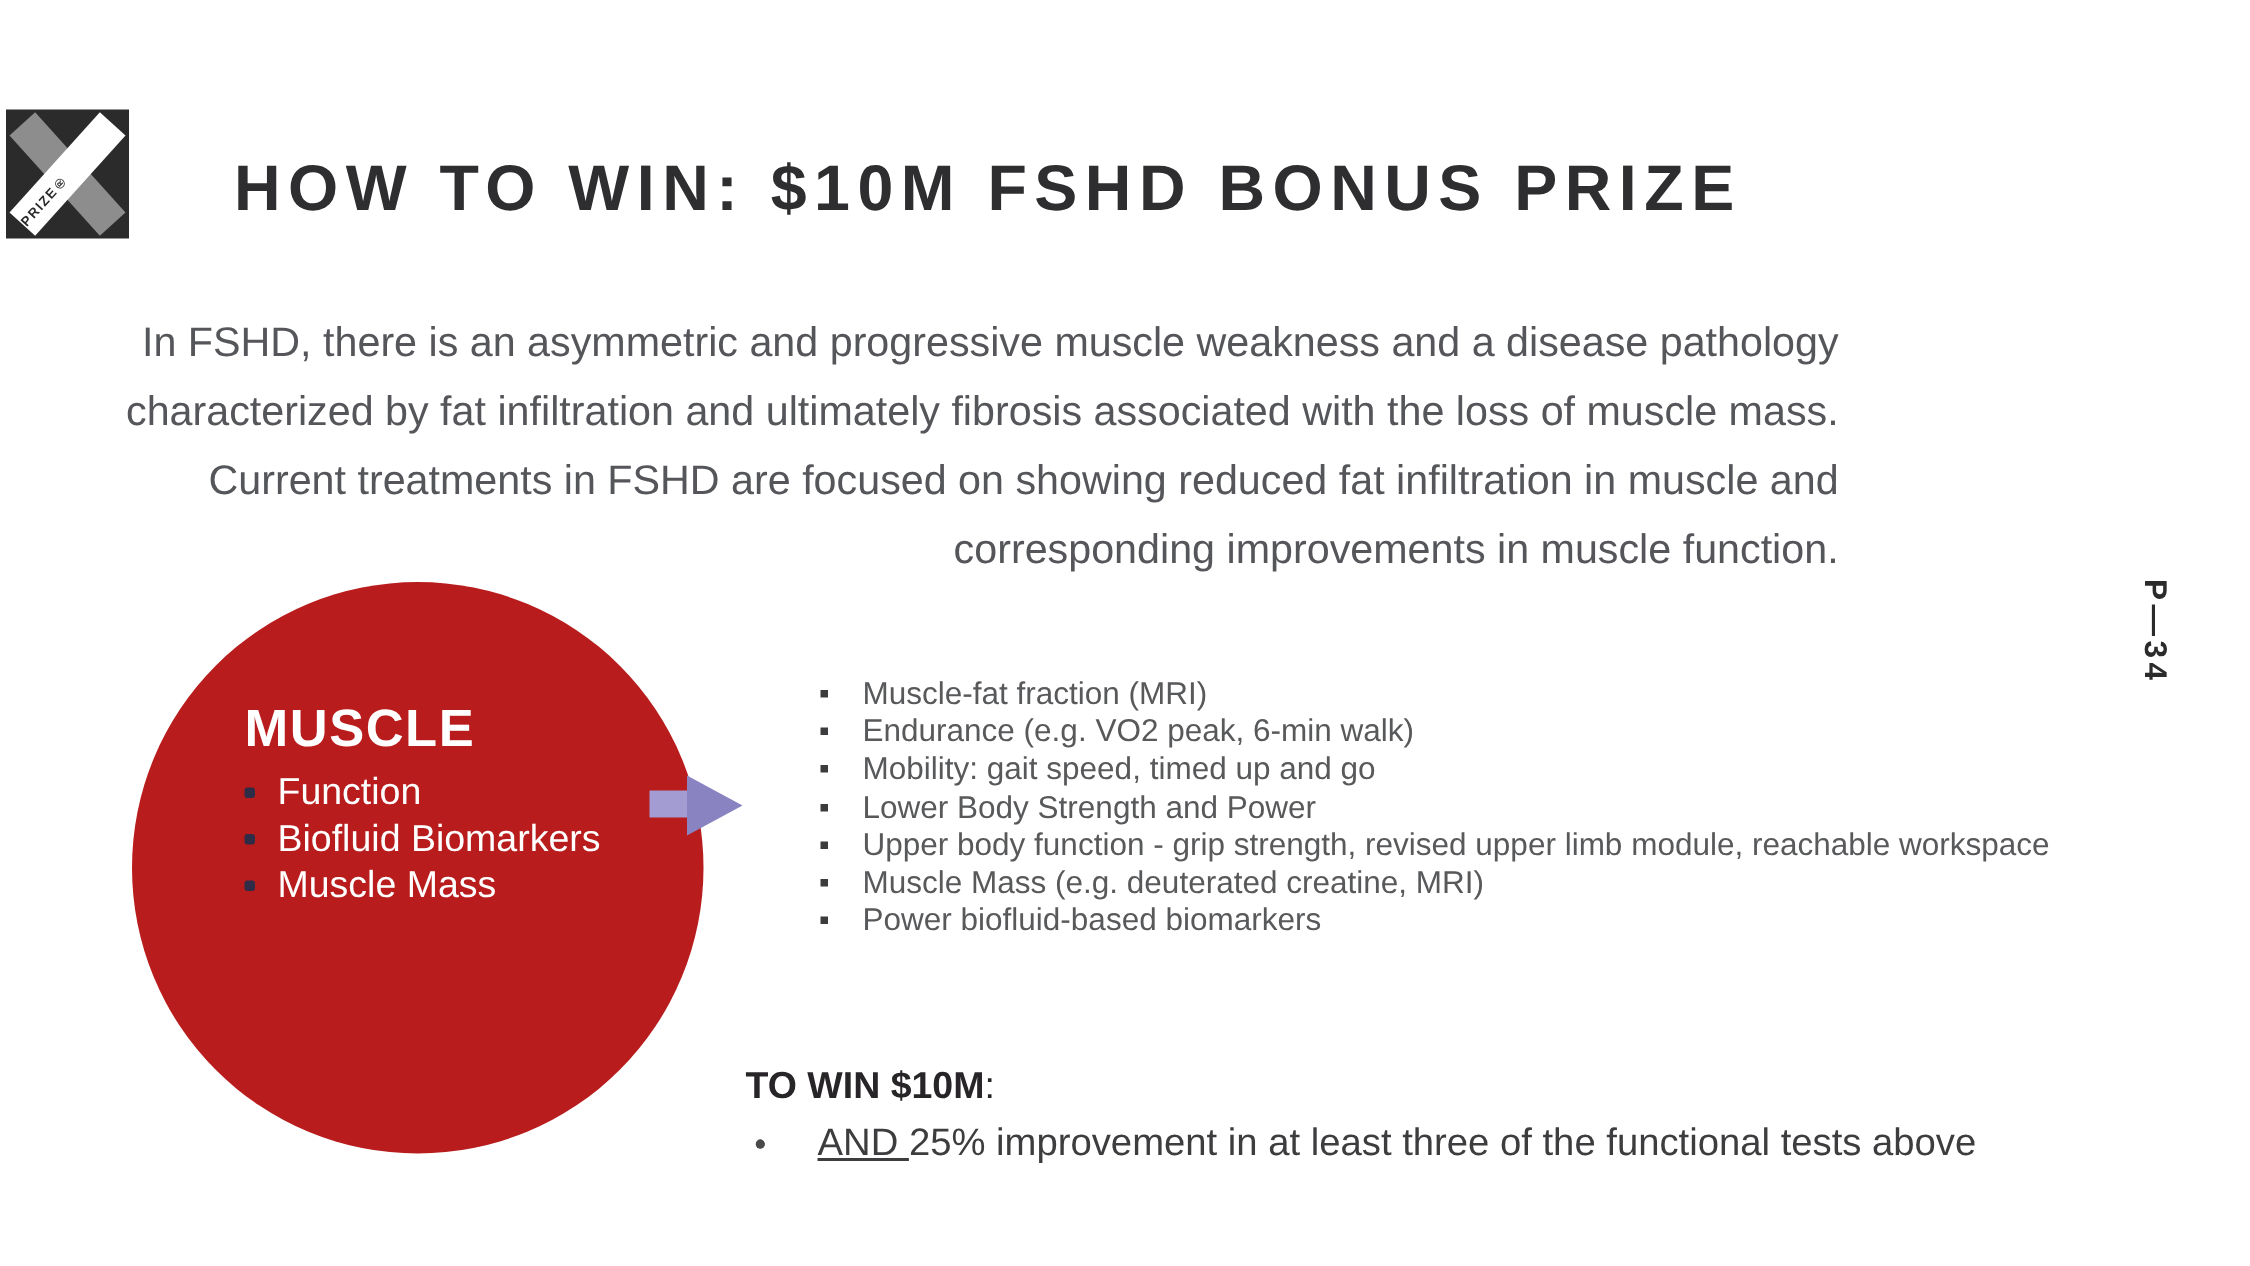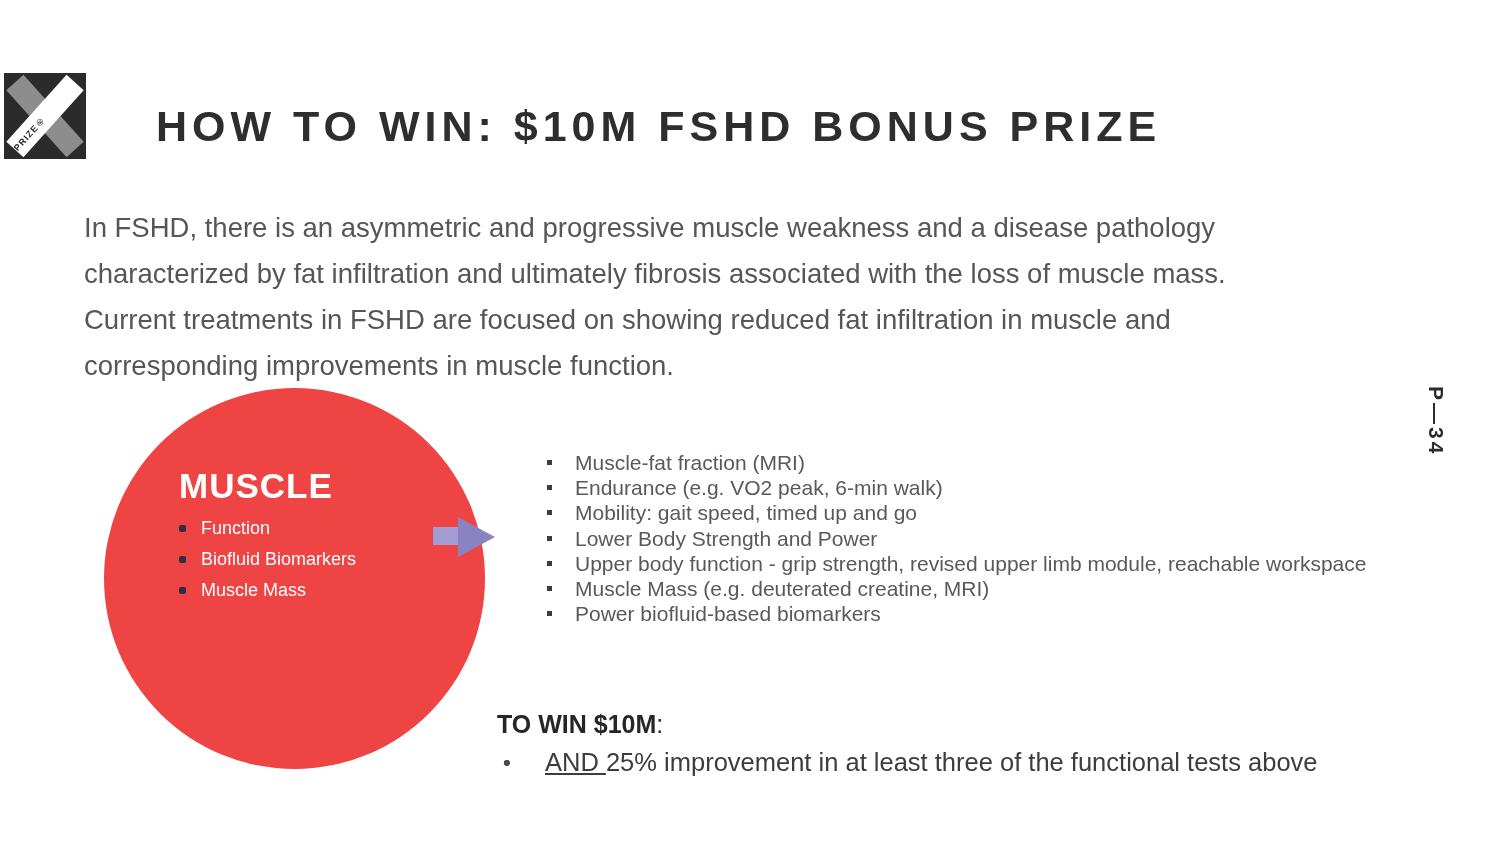--- a/index.html
+++ b/index.html
@@ -21,30 +21,30 @@
     font-size:9px; font-weight:bold; letter-spacing:1px; color:#2b2b2b; padding-bottom:4px;
   }
 
   
   .title {
     position:absolute; left:152px; top:98px; margin:4px;
     font-size:43px; font-weight:700; letter-spacing:5px; color:#2e2d2f; white-space:nowrap;
   }
 
   
-  .intro { position:absolute; left:84px; top:205px; color:#55565a; font-size:27.5px; }
+  .intro { position:absolute; left:84px; top:205px; color:#55565a; font-size:27.5px;text-align:right; }
   .intro .line { line-height:46px; white-space:nowrap; }
 
   
-  .circle { position:absolute; left:104px; top:388px; width:381px; height:381px;
-            border-radius:50%; background:#ef4444; }
+  .circle { position:absolute; left:88px; top:388px; width:381px; height:381px;
+            border-radius:50%; background:#b91c1c; }
   .circle h2 { position:absolute; left:75px; top:78px; margin:0;
                font-size:35px; font-weight:700; color:#ffffff; letter-spacing:1px; }
   .circle ul { position:absolute; left:75px; top:125px; margin:0; padding:0; list-style:none;
-               font-size:18px; color:#ffffff; }
+               font-size:25px; color:#ffffff; }
   .circle ul li { position:relative; padding-left:22px; line-height:31px; white-space:nowrap; }
   .circle ul li .dot { position:absolute; left:0; top:12px; width:7px; height:7px;
                        border-radius:2px; background:#2f2c47; }
 
   
   .arrow-shaft { position:absolute; left:433px; top:527px; width:36px; height:18px; background:#A29CD2; }
   .arrow-head  { position:absolute; left:458px; top:517px; width:0; height:0;
                  border-left:37px solid #8983C1; border-top:20px solid transparent;
                  border-bottom:20px solid transparent; }
 

